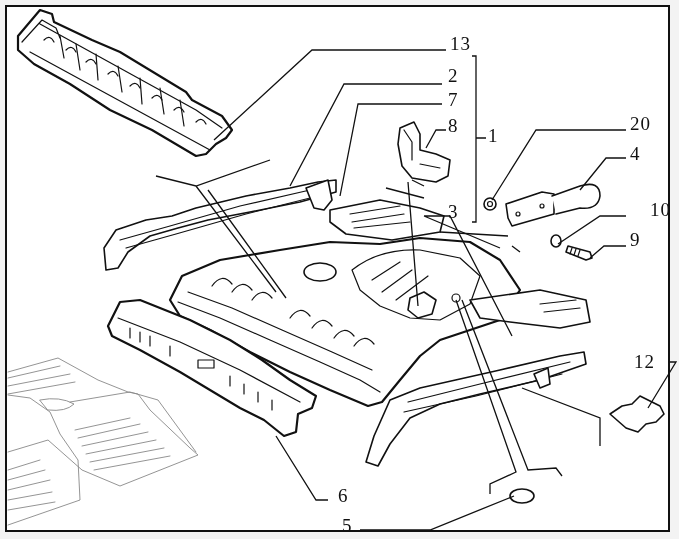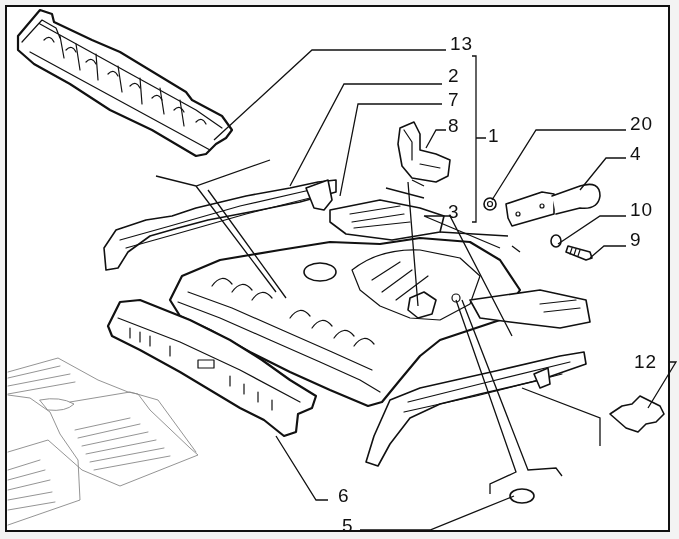--- a/index.html
+++ b/index.html
@@ -1,19 +1,19 @@
 <!DOCTYPE html>
 <html><head>
 <meta charset="utf-8">
 <style>
   html,body{margin:0;padding:0;background:#f3f3f3;}
   body{width:679px;height:539px;position:relative;overflow:hidden;font-family:"Liberation Sans",sans-serif;}
   #frame{position:absolute;left:5px;top:5px;width:661px;height:523px;border:2px solid #111;background:#fff;box-sizing:content-box;}
   svg{position:absolute;left:0;top:0;}
-  .lbl{position:absolute;font-family:Liberation Sans, sans-serif;font-size:19px;color:#111;line-height:1;letter-spacing:1px;}
+  .lbl{position:absolute;font-family:Liberation Serif, serif;font-size:19px;color:#111;line-height:1;letter-spacing:1px;}
   .thin{fill:none;stroke:#111;stroke-width:1.2;stroke-linejoin:round;stroke-linecap:round;}
   .med{fill:#fff;stroke:#111;stroke-width:1.6;stroke-linejoin:round;stroke-linecap:round;}
   .bold{fill:#fff;stroke:#111;stroke-width:2.2;stroke-linejoin:round;stroke-linecap:round;}
   .ghost{fill:none;stroke:#888;stroke-width:0.9;stroke-linejoin:round;stroke-linecap:round;}
   .lead{fill:none;stroke:#111;stroke-width:1.3;}
 </style>
 </head>
 <body>
 
 <div id="frame"></div>
@@ -129,17 +129,17 @@
 </svg>
 
 <span class="lbl" style="left:450px;top:34px">13</span>
 <span class="lbl" style="left:448px;top:66px">2</span>
 <span class="lbl" style="left:448px;top:90px">7</span>
 <span class="lbl" style="left:448px;top:116px">8</span>
 <span class="lbl" style="left:488px;top:126px">1</span>
 <span class="lbl" style="left:448px;top:202px">3</span>
 <span class="lbl" style="left:630px;top:114px">20</span>
 <span class="lbl" style="left:630px;top:144px">4</span>
-<span class="lbl" style="left:630px;top:200px">10</span>
+<span class="lbl" style="left:650px;top:200px">10</span>
 <span class="lbl" style="left:630px;top:230px">9</span>
 <span class="lbl" style="left:634px;top:352px">12</span>
 <span class="lbl" style="left:338px;top:486px">6</span>
 <span class="lbl" style="left:342px;top:516px">5</span>
 
 </body></html>

